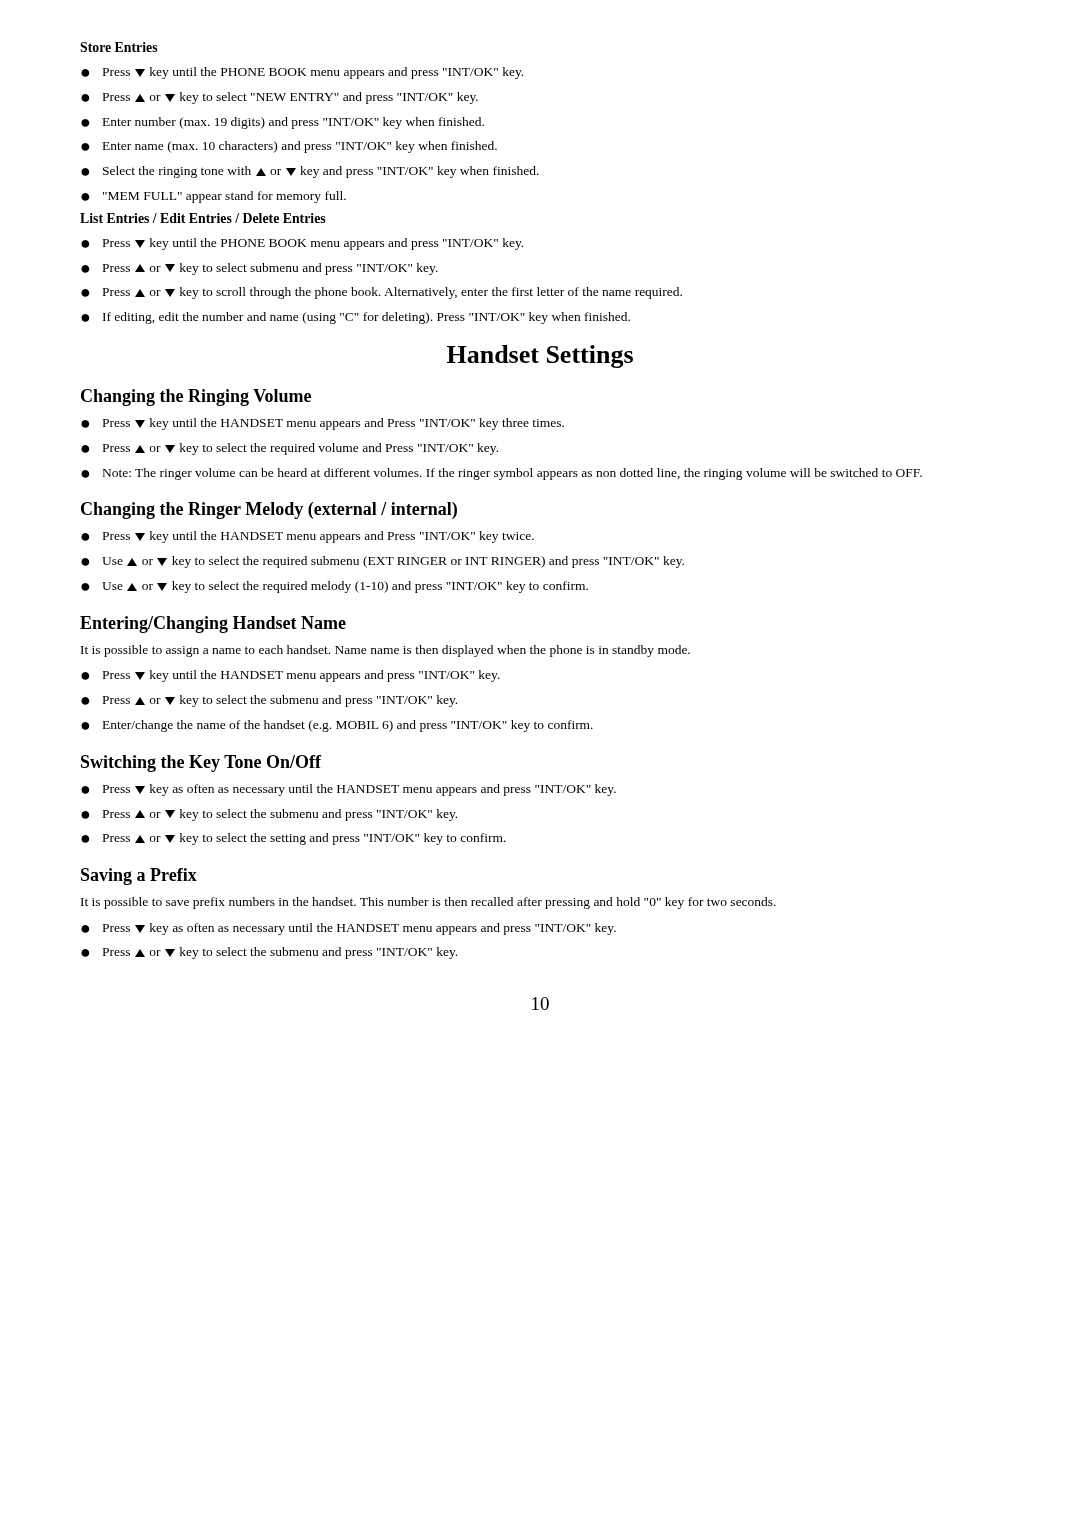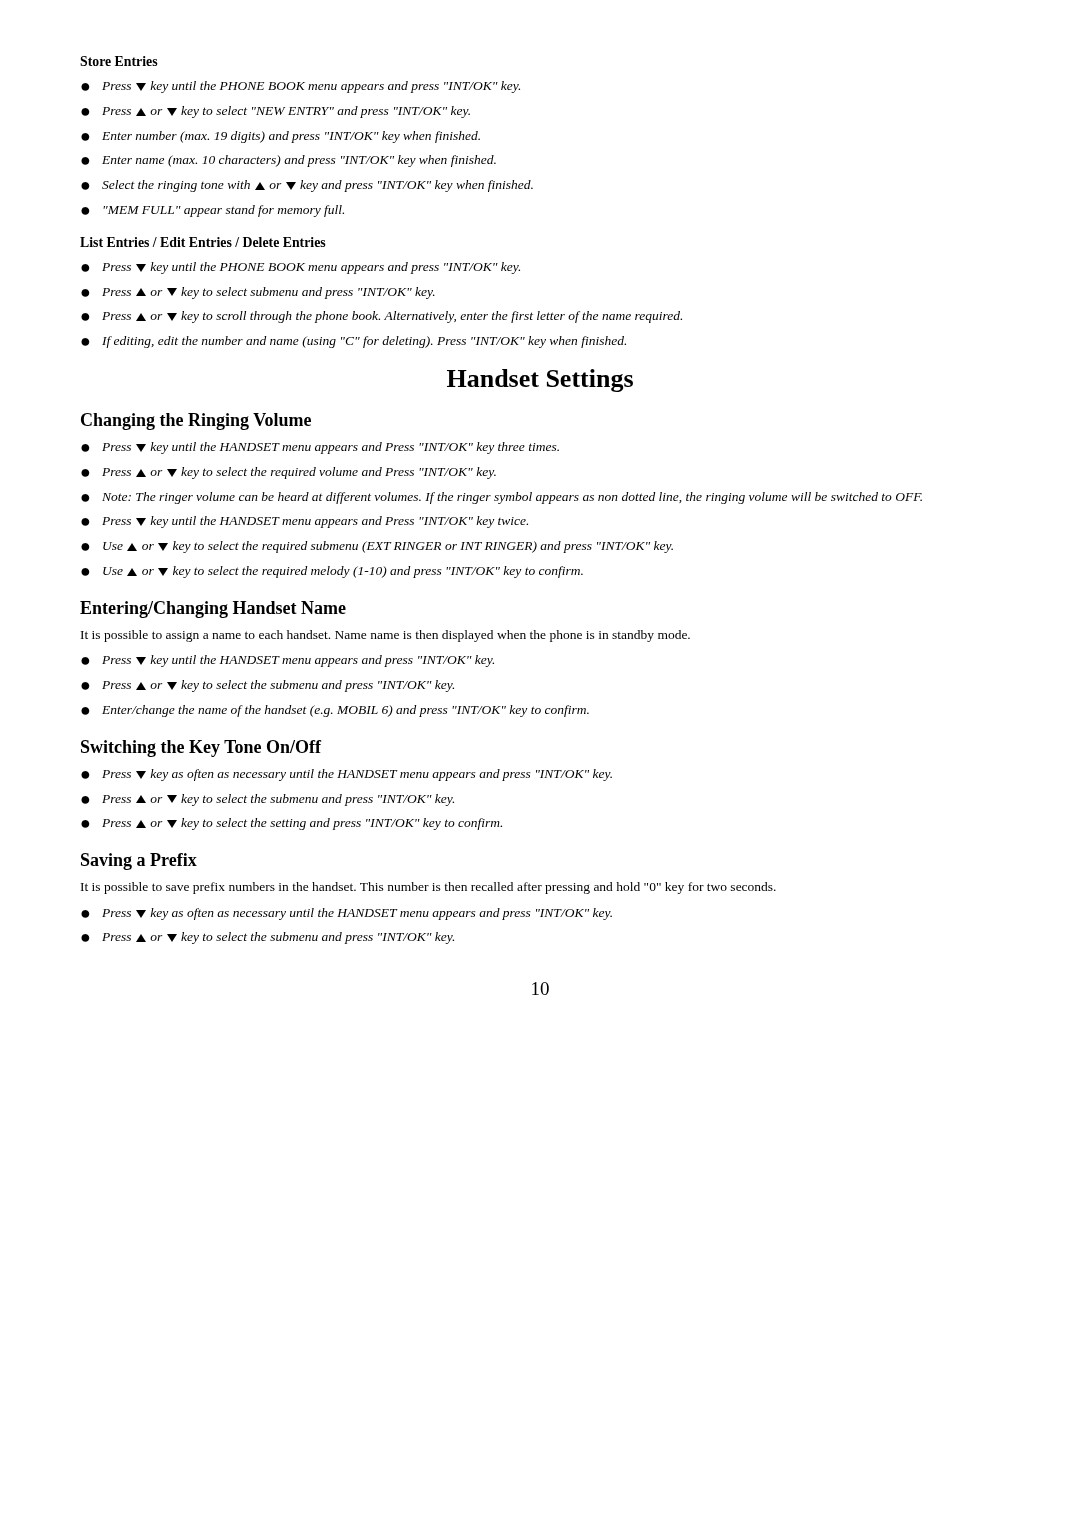--- a/index.html
+++ b/index.html
@@ -9,21 +9,20 @@
       font-size: 13.5px;
       color: #000;
       width: 1080px;
       min-height: 1528px;
       padding: 40px 80px 60px 80px;
     }
     .section-title {
       font-size: 13.8px;
       font-weight: bold;
       margin-bottom: 6px;
-      margin-top: 14px;
     }
     .main-heading {
       text-align: center;
       font-size: 26px;
       font-weight: bold;
       margin: 12px 0 16px 0;
     }
     .sub-heading {
       font-size: 18px;
       font-weight: bold;
@@ -42,21 +41,20 @@
       line-height: 1.45;
     }
     ul.bullet-list li .bullet {
       min-width: 22px;
       font-size: 18px;
       line-height: 1.1;
       margin-top: 1px;
     }
     ul.bullet-list li .content {
       flex: 1;
-      font-style: italic;
     }
     .arrow-up {
       display: inline-block;
       width: 0;
       height: 0;
       border-left: 5px solid transparent;
       border-right: 5px solid transparent;
       border-bottom: 8px solid #000;
       vertical-align: middle;
       margin: 0 1px;
@@ -176,20 +174,21 @@
     <li>
       <span class="bullet">●</span>
       <span class="content">
         Note: The ringer volume can be heard at different volumes. If the ringer symbol appears as non dotted line, the ringing volume will be switched to OFF.
       </span>
     </li>
   </ul>
 </div>
 
 <div>
+  <div class="sub-heading">Changing the Ringer Melody (external / internal)</div>
   <ul class="bullet-list">
     <li>
       <span class="bullet">●</span>
       <span class="content">
         Press <span class="arrow-down"></span> key until the HANDSET menu appears and Press "INT/OK" key twice.
       </span>
     </li>
     <li>
       <span class="bullet">●</span>
       <span class="content">

